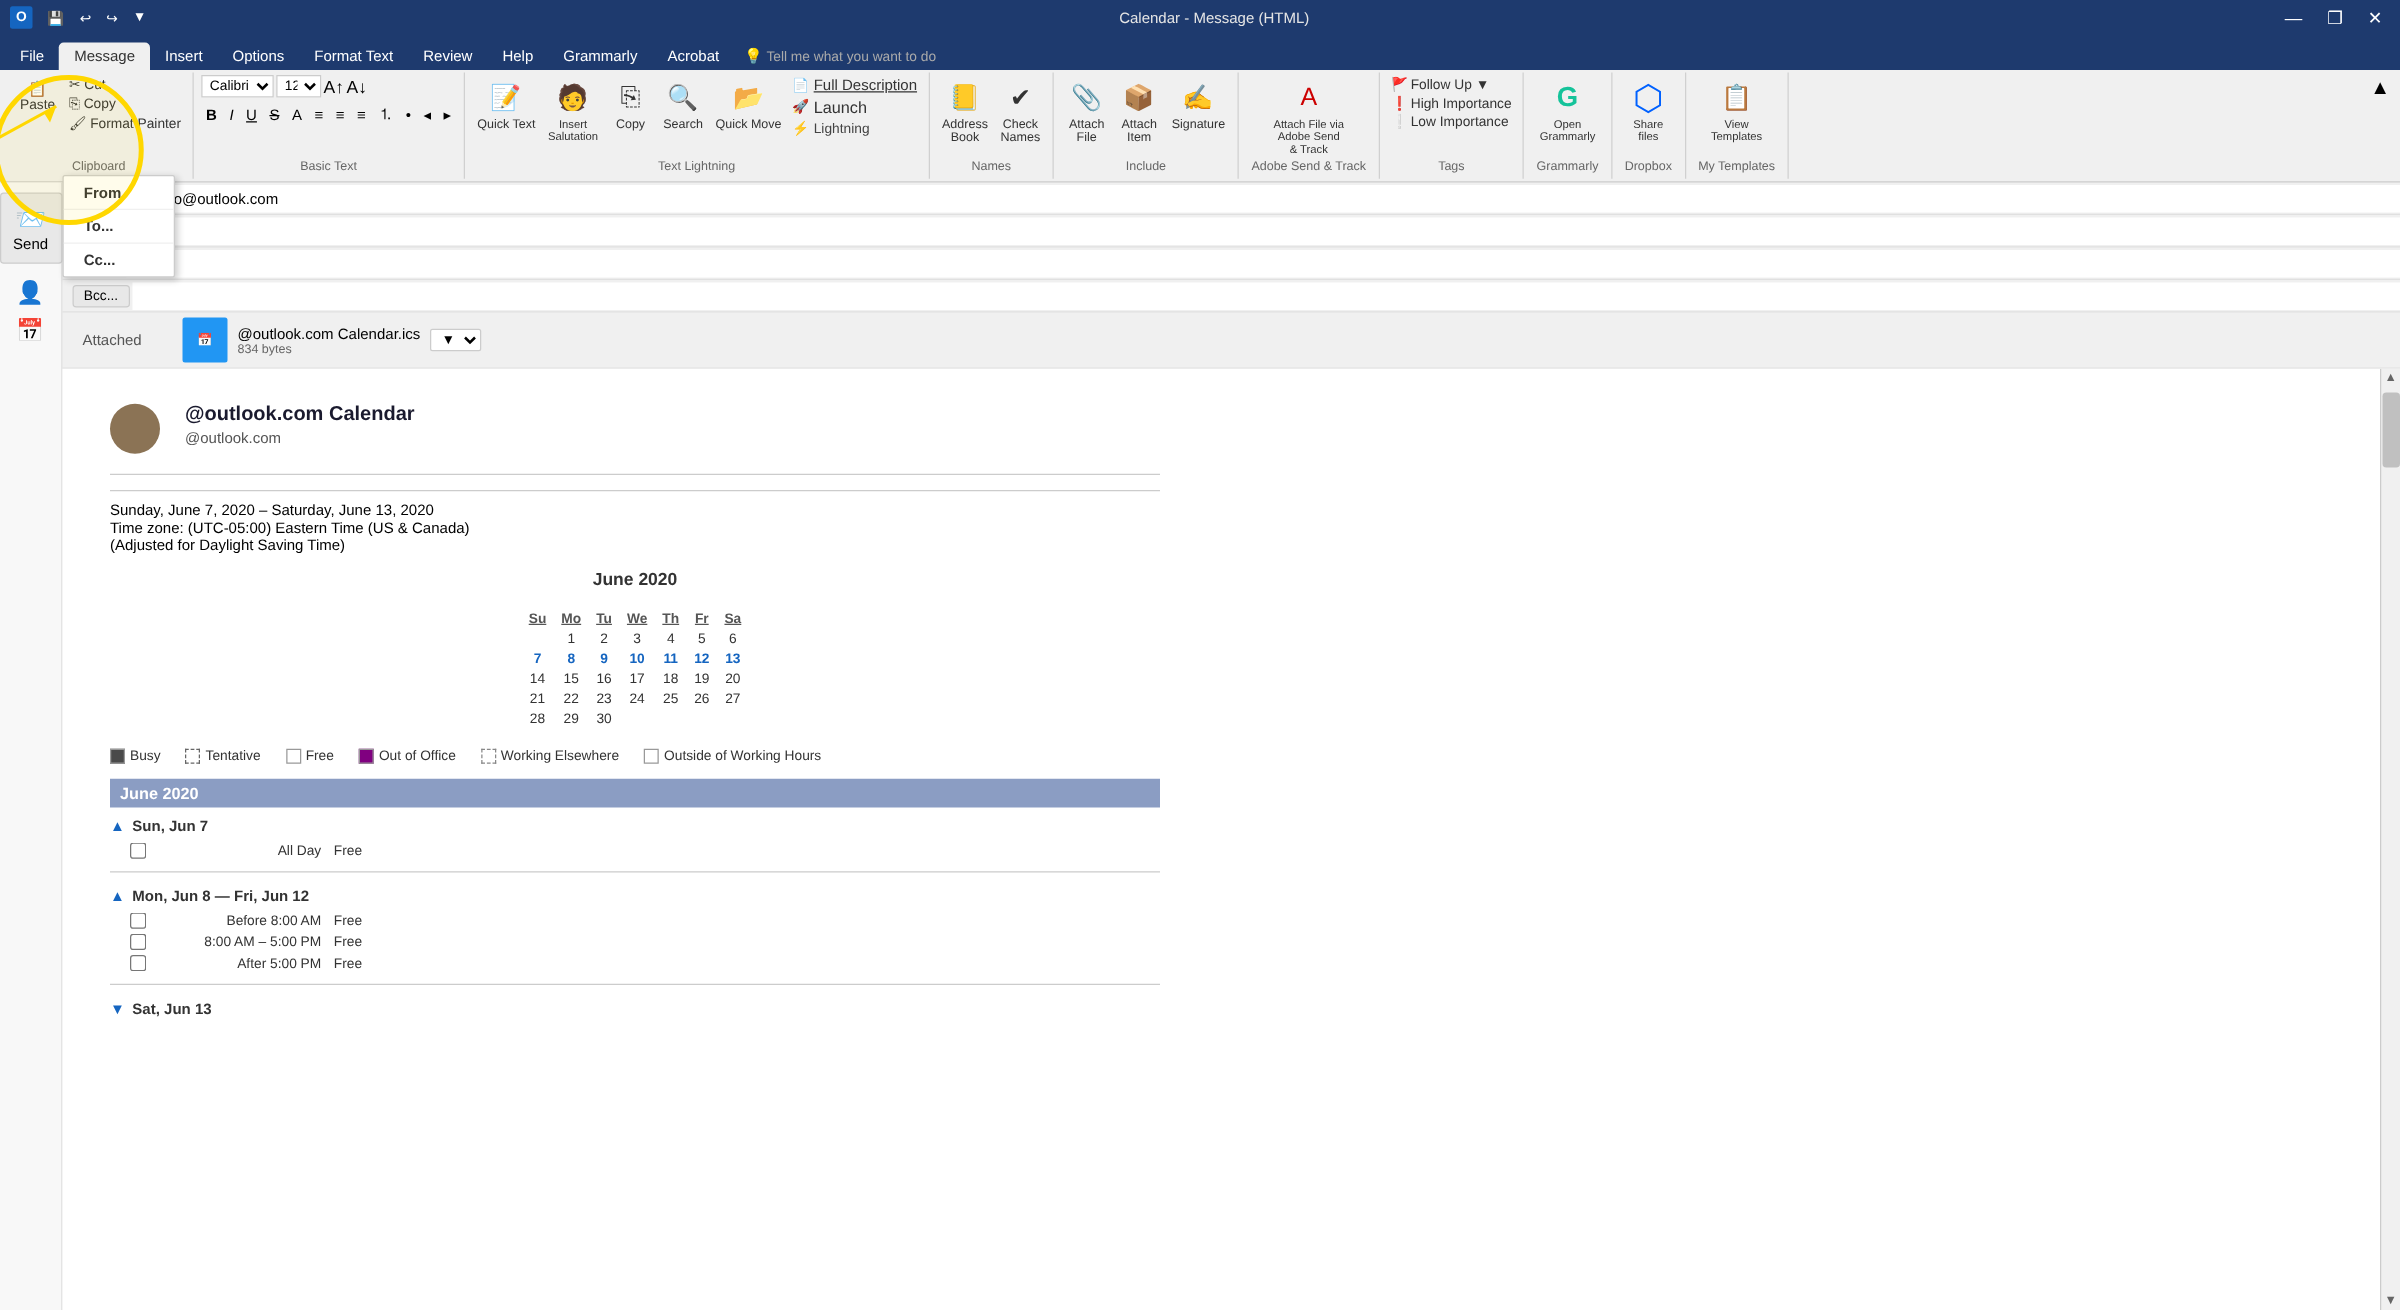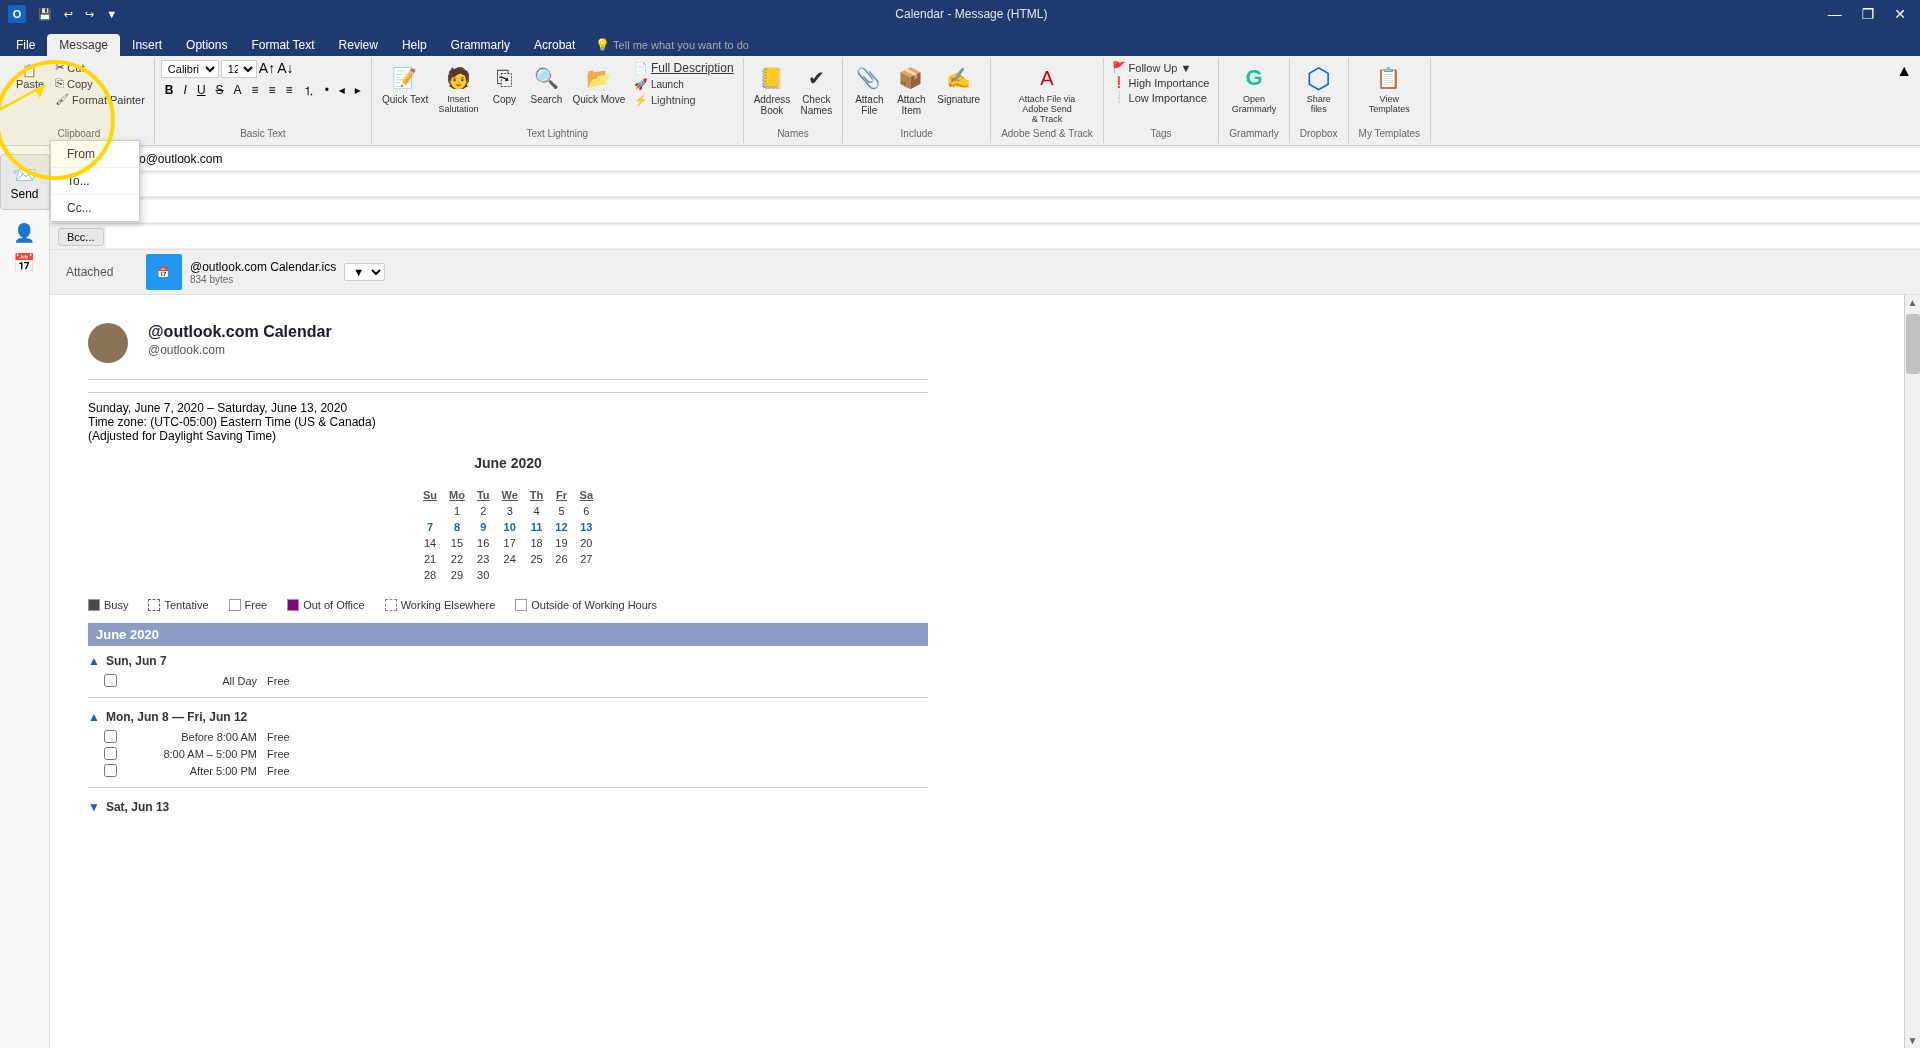--- a/index.html
+++ b/index.html
@@ -120,21 +120,21 @@
       cursor: pointer;
       padding: 1px 3px;
       border-radius: 2px;
       font-size: 11px;
       color: #333;
     }
 
     
     .format-bar {
       display: flex;
-      align-items: flex-start;
+      align-items: center;
       gap: 2px;
       font-size: 11px;
     }
     .format-select {
       font-size: 11px;
       border: 1px solid #ccc;
       background: white;
       padding: 1px 2px;
     }
     .format-btn {
@@ -518,21 +518,21 @@
         <div class="rb-icon">📂</div>
         <div>Quick Move</div>
       </div>
       <div class="rb-small-col" style="justify-content:center;">
         <div class="rb-small-btn">
           <span>📄</span>
           <span style="font-size:12px;text-decoration:underline;">Full Description</span>
         </div>
         <div class="rb-small-btn">
           <span>🚀</span>
-          <span style="font-size:10px;">Launch</span>
+          <span style="font-size:13px;">Launch</span>
         </div>
         <div style="font-size:11px;color:#444;padding:1px 3px;">⚡ Lightning</div>
       </div>
     </div>
     <div class="ribbon-group-label">Text Lightning</div>
   </div>
 
   <div class="ribbon-group">
     <div class="ribbon-group-content">
       <div class="rb-btn">
@@ -846,21 +846,21 @@
           <div style="flex:1;"></div>
           <div class="scroll-arrow">▼</div>
         </div>
       </div>
     </div>
   </div>
 </div>
 
 <div class="dropdown-overlay">
 
-  <div style="position:relative;">
+  <div style="position:relative;font-weight:bold;">
     <div style="
       position:absolute;
       top:-80px;
       left:-55px;
       width:120px;
       height:120px;
       border:4px solid #ffd700;
       border-radius:50%;
       background:rgba(255,215,0,0.08);
       pointer-events:none;

